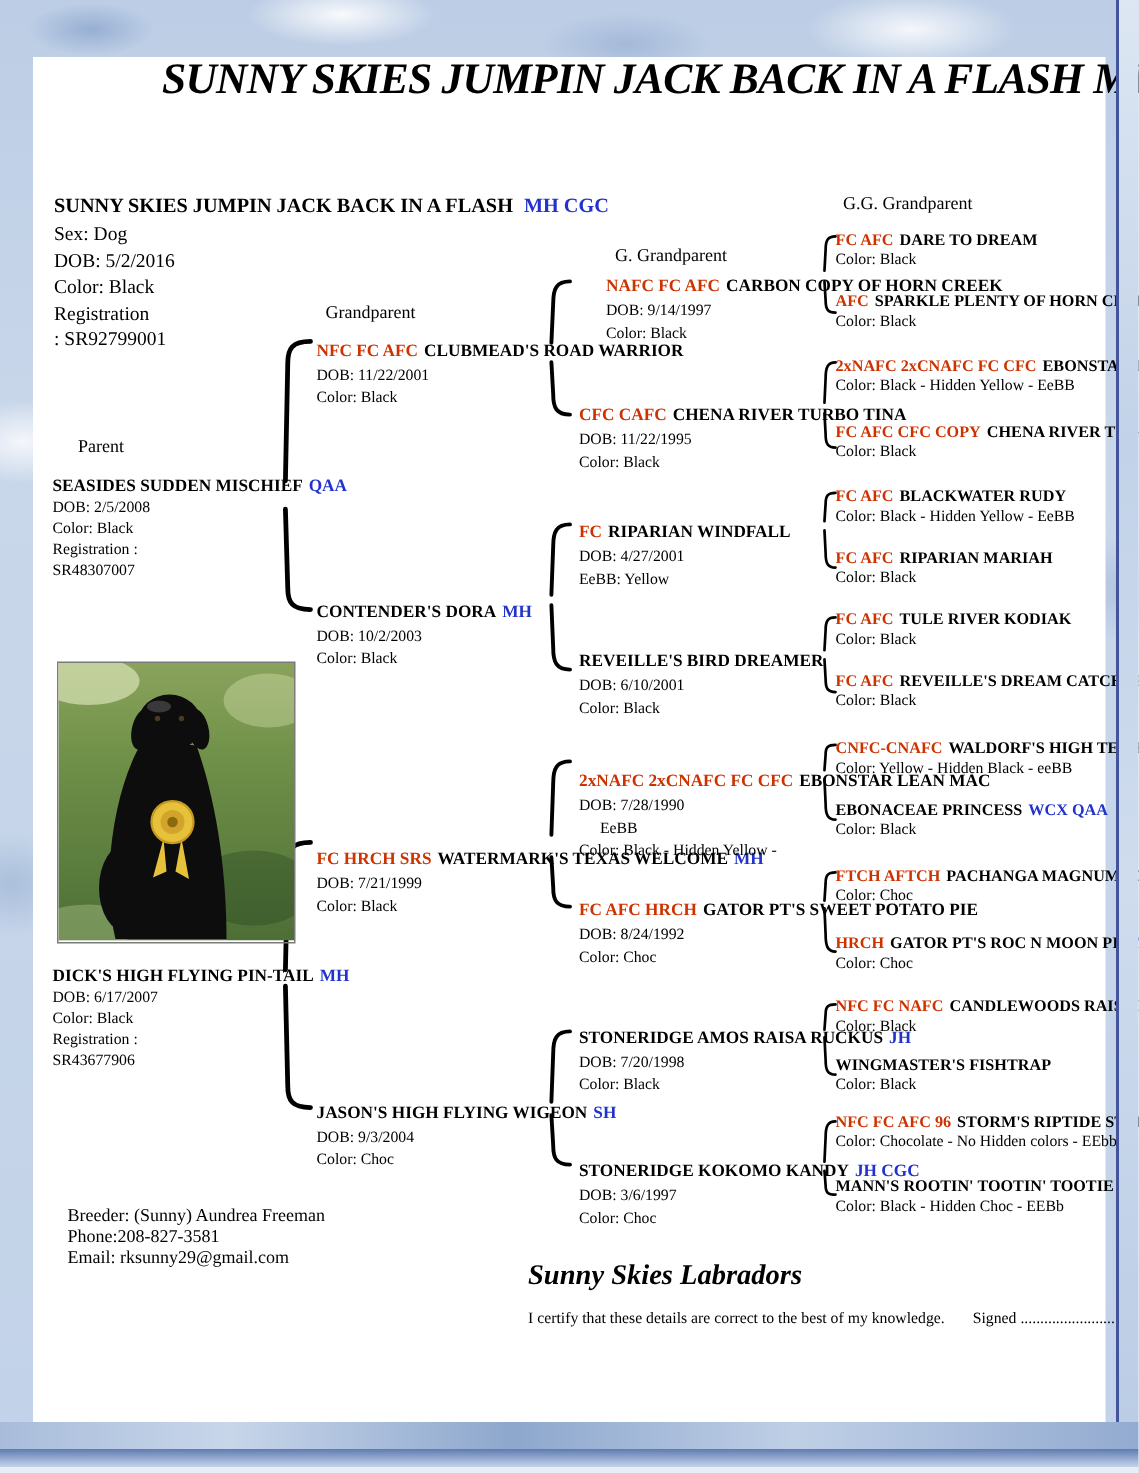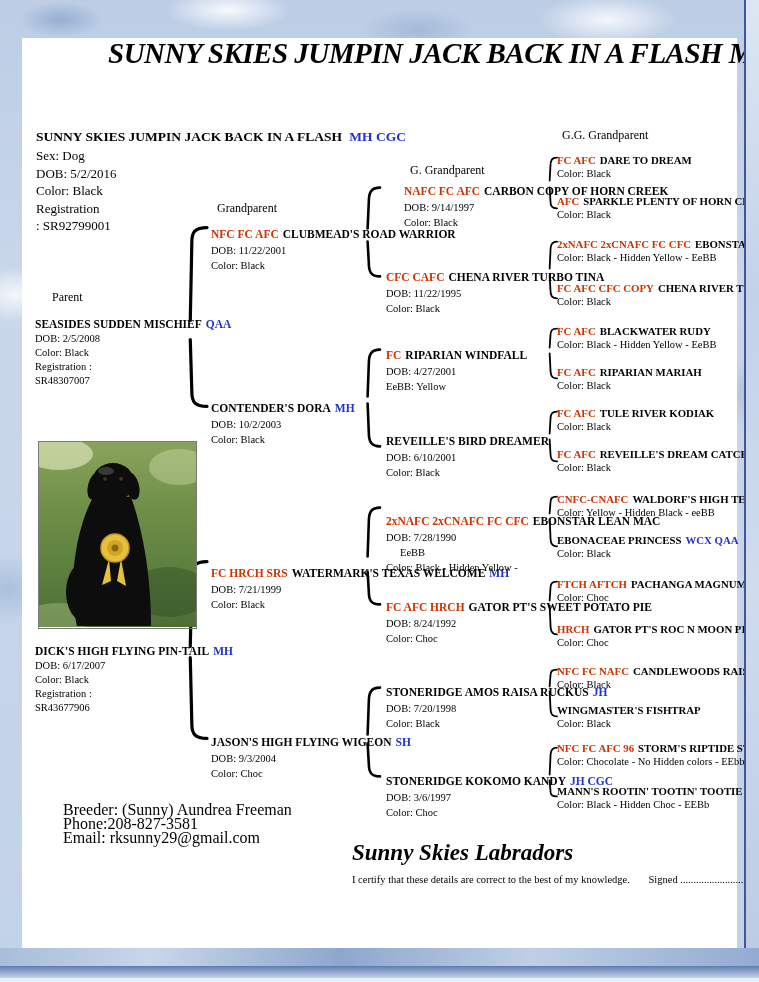--- a/index.html
+++ b/index.html
@@ -41,22 +41,22 @@
   .lh15 .nameline{line-height:17px}.lh15 .det{line-height:15px}
   .lh13 .nameline{line-height:13px;font-size:10.8px}.lh13 .det{line-height:13px}
   .det{font-size:10.5px;white-space:nowrap;}
   .det.indent{text-indent:14px;}
   .pfx{color:#cc3300;margin-right:4px;}
   .sfx{color:#2233cc;margin-left:4px;}
 
   .photo{position:absolute;left:38px;top:441px;width:157px;height:186px;border:1px solid #7a7a7a;z-index:1;}
   .photo svg{display:block;}
 
-  .breeder{left:45px;top:803px;font-size:16px;line-height:14px;margin-left:18px;}
-  .kennel{left:352px;top:840px;font-size:23px;font-weight:bold;font-style:italic;white-space:nowrap;}
+  .breeder{left:45px;top:803px;font-size:12px;line-height:14px;}
+  .kennel{left:352px;top:840px;font-size:19px;font-weight:bold;font-style:italic;white-space:nowrap;}
   .certline{left:352px;top:874px;font-size:10.5px;white-space:nowrap;}
   .certline .signed{margin-left:16px;}
 
   #braces{position:absolute;left:0;top:0;width:759px;height:982px;z-index:1;pointer-events:none;}
   #braces svg{position:absolute;overflow:visible;}
 </style>
 </head>
 <body>
 
 <div class="sheet"></div>

